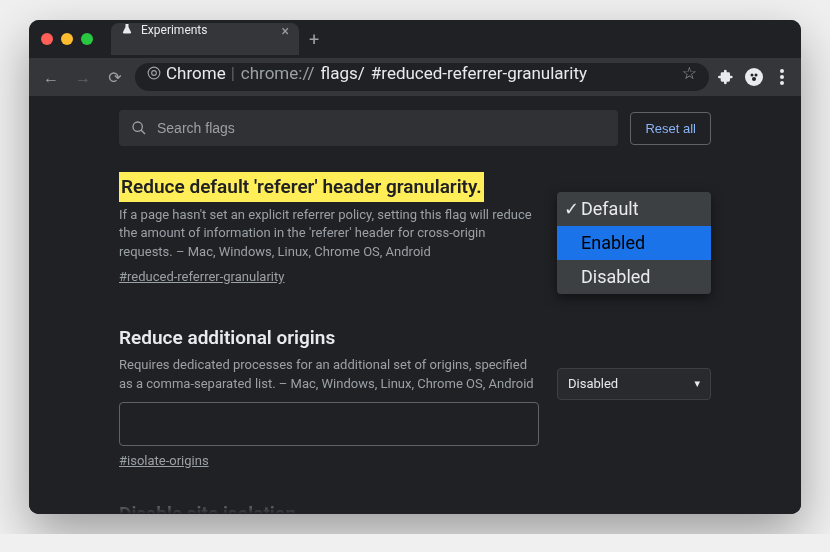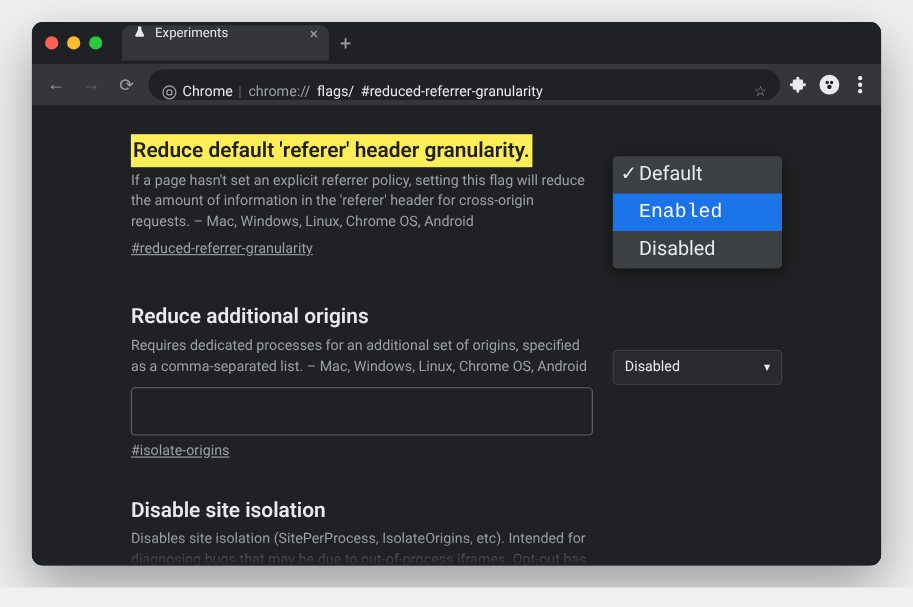--- a/index.html
+++ b/index.html
@@ -56,24 +56,24 @@
     gap: 8px;
   }
   .navbtn { color: #9aa0a6; width: 24px; text-align: center; cursor: pointer; font-size: 16px; }
   .navbtn.disabled { opacity: 0.4; }
   .omnibox {
     flex: 1;
     height: 28px;
     background: #202124;
     border-radius: 14px;
     display: flex;
-    align-items: flex-end;
+    align-items: flex-start;
     padding: 0 12px;
     color: #9aa0a6;
-    font-size: 13px;
+    font-size: 17px;
     gap: 6px;
   }
   .omnibox .chrome-chip {
     display: flex; align-items: center; gap: 5px; color: #e8eaed;
   }
   .omnibox .chrome-chip .sep { color: #5f6368; }
   .omnibox .url-prefix { color: #9aa0a6; }
   .omnibox .url-rest { color: #e8eaed; }
   .omnibox .star { margin-left: auto; color: #9aa0a6; }
   .right-icons { display: flex; gap: 10px; align-items: center; color: #e8eaed; }
@@ -126,21 +126,21 @@
     display:flex; align-items:center; padding:0 10px; border-radius:4px;
     font-size:13px; justify-content:space-between; cursor:pointer;
   }
   .select-box .chev { font-size:11px; }
   .dropdown-open {
     background:#3c4043; border-radius:4px; overflow:hidden; width:154px;
     box-shadow: 0 4px 12px rgba(0,0,0,0.5);
   }
   .dd-opt { padding: 4px 10px 4px 24px; font-size:18px; color:#e8eaed; position:relative; cursor:pointer; }
   .dd-opt.sel::before { content:"✓"; position:absolute; left:7px; }
-  .dd-opt.hover { background:#1a73e8; color:#ffffff;font-family:Liberation Mono, monospace; }
+  .dd-opt.hover { background:#1a73e8; color:#000000; }
   .textarea-box {
     background:#202124; border:1px solid #5f6368; border-radius:4px; height:44px;
     margin-top:8px; max-width: 430px;
   }
   .fade-bottom {
     position:absolute; bottom:0; left:0; right:0; height:24px;
     background: linear-gradient(transparent, #202124);
   }
   svg { display:block; }
 </style>
@@ -202,20 +202,32 @@
         <svg width="4" height="16" viewBox="0 0 4 16" fill="#e8eaed">
             <circle cx="2" cy="2" r="2"></circle>
             <circle cx="2" cy="8" r="2"></circle>
             <circle cx="2" cy="14" r="2"></circle>
           </svg>
       </div>
     </div>
   </div>
 
   <div class="content">
+    <div class="topbar">
+      <div class="searchwrap">
+        <span class="sicon">
+          <svg width="16" height="16" viewBox="0 0 24 24" fill="none" stroke="#9aa0a6" stroke-width="2">
+              <circle cx="10" cy="10" r="7"></circle>
+              <line x1="21" y1="21" x2="15" y2="15"></line>
+            </svg>
+        </span>
+        <input type="text" placeholder="Search flags" style="">
+      </div>
+      <button class="reset-btn">Reset all</button>
+    </div>
 
     <div class="flags-area">
 
       <div class="flag-row">
         <div class="flag-main">
           <span class="flag-title highlighted">Reduce default 'referer' header granularity.</span>
           <div class="flag-desc">If a page hasn't set an explicit referrer policy, setting this flag will reduce the amount of information in the 'referer' header for cross-origin requests. – Mac, Windows, Linux, Chrome OS, Android</div>
           <a class="flag-anchor">#reduced-referrer-granularity</a>
         </div>
         <div class="flag-control">

